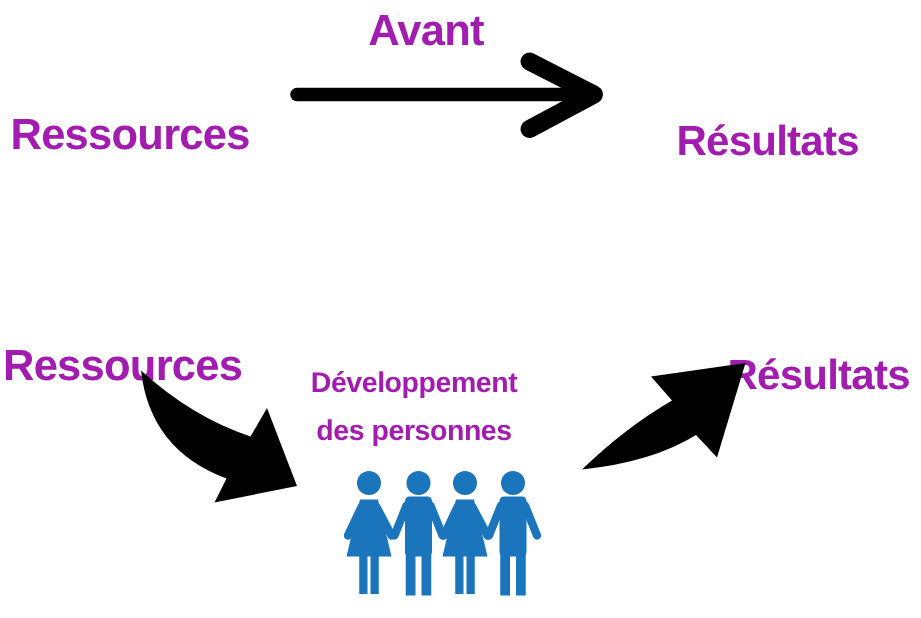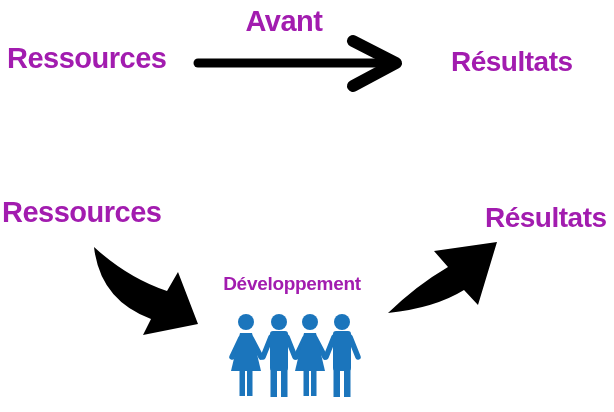--- a/index.html
+++ b/index.html
@@ -14,21 +14,21 @@
     color: #a21caf;
   }
   .label {
     position: absolute;
     font-weight: 700;
     letter-spacing: -0.5px;
     white-space: nowrap;
     line-height: 1.1;
   }
   .title { font-size: 29px; transform: translateX(-50%); }
-  .node-lg { font-size: 28px; }
+  .node-lg { font-size: 28px; margin-top: 32px; }
   .mid-label {
     position: absolute;
     font-weight: 700;
     font-size: 19px;
     letter-spacing: -0.3px;
     text-align: center;
     line-height: 32px;
     transform: translateX(-50%);
     white-space: nowrap;
   }
@@ -39,22 +39,23 @@
 
 <div id="canvas">
 
   <div class="label title" style="left:284px; top:6px;">Avant</div>
   <div class="label node-lg" style="left:7px; top:43px; font-size:29px;">Ressources</div>
   <div class="label node-lg" style="left:451px; top:47px;">Résultats</div>
 
   <div class="label node-lg" style="left:2px; top:197px; font-size:29px;">Ressources</div>
   <div class="label node-lg" style="left:485px; top:203px;">Résultats</div>
 
-  <div class="mid-label" style="left:292px; top:240px;margin-top:28px;">
+  <div class="mid-label" style="left:276px; top:240px;">
     <div>Développement</div>
+    <div>des personnes</div>
   </div>
 
   <svg id="gfx" width="614" height="412" viewBox="0 0 614 412">
 
     <g fill="none" stroke="#000000">
       <line x1="198" y1="63" x2="380" y2="63" stroke-width="9" stroke-linecap="round"></line>
       <path d="M 353 41 L 396 63 L 353 86" stroke-width="12" stroke-linecap="round" stroke-linejoin="round"></path>
     </g>
 
     <g fill="#000000">

